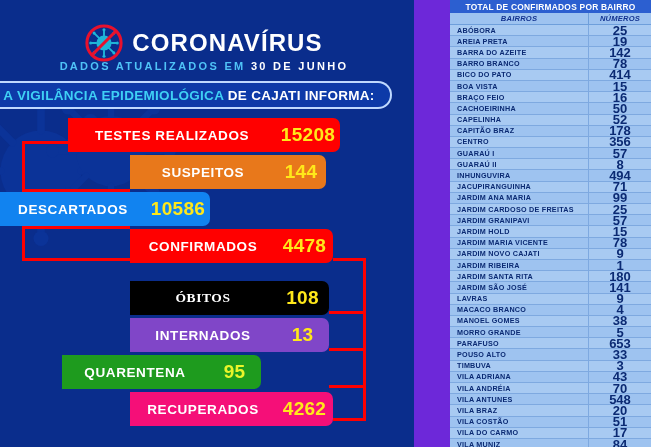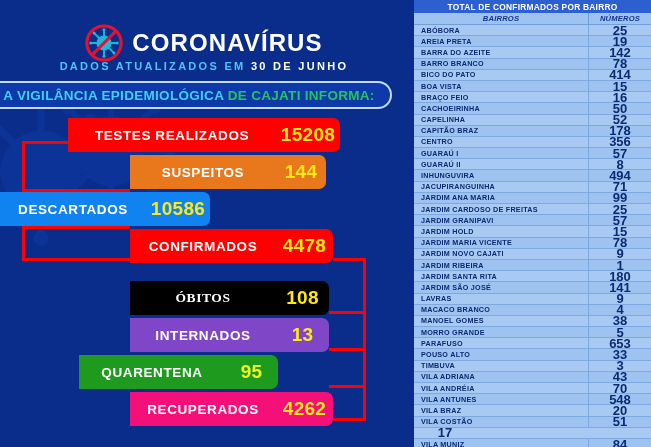--- a/index.html
+++ b/index.html
@@ -96,21 +96,21 @@
     justify-content: center;
     padding-right: 6px;
   }
   .informa-text {
     font-size: 13.5px;
     font-weight: bold;
     letter-spacing: 0.3px;
     white-space: nowrap;
   }
   .informa-text .it-cyan { color: #3FD0F5; }
-  .informa-text .it-white { color: #22c55e; }
+  .informa-text .it-white { color: #ffffff; }
 
   
   .stats {
     position: absolute;
     left: 0; top: 118px;
     width: 408px;
   }
   .stat-row {
     position: relative;
     height: 34px;
@@ -157,40 +157,41 @@
 
   .row-confirmados .stat-label { width: 146px; margin-left: 130px; }
   .row-confirmados .stat-value { width: 57px; }
 
   .row-obitos      .stat-label { width: 146px; margin-left: 130px; }
   .row-obitos      .stat-value { width: 53px; }
 
   .row-internados  .stat-label { width: 146px; margin-left: 130px; }
   .row-internados  .stat-value { width: 53px; }
 
-  .row-quarentena  .stat-label { width: 146px; margin-left: 79px; }
+  .row-quarentena  .stat-label { width: 146px; margin-left: 62px; }
   .row-quarentena  .stat-value { width: 53px; }
 
   .row-recuperados .stat-label { width: 146px; margin-left: 130px; }
   .row-recuperados .stat-value { width: 57px; }
 
   
   .bracket {
     position: absolute;
     background: #FF0000;
     pointer-events: none;
   }
 
   
   .table-panel {
     position: absolute;
     left: 414px; top: 0;
     width: 237px;
     height: 447px;
-    background: #e5e5e5;
+    background: #6d28d9;
+    padding-left: 36px;
   }
   .tbl-title {
     height: 13px;
     background: #2C5FD0;
     color: #FFFFFF;
     font-size: 8.4px;
     font-weight: bold;
     letter-spacing: 0.25px;
     display: flex;
     align-items: center;
@@ -550,20 +551,21 @@
         </div>
         <div class="tbl-row">
           <div class="td-name">VILA BRAZ</div>
           <div class="td-num">20</div>
         </div>
         <div class="tbl-row">
           <div class="td-name">VILA COSTÃO</div>
           <div class="td-num">51</div>
         </div>
         <div class="tbl-row">
+          <div class="td-name">VILA DO CARMO</div>
           <div class="td-num">17</div>
         </div>
         <div class="tbl-row">
           <div class="td-name">VILA MUNIZ</div>
           <div class="td-num">84</div>
         </div>
       </div>
 
   </div>
 

